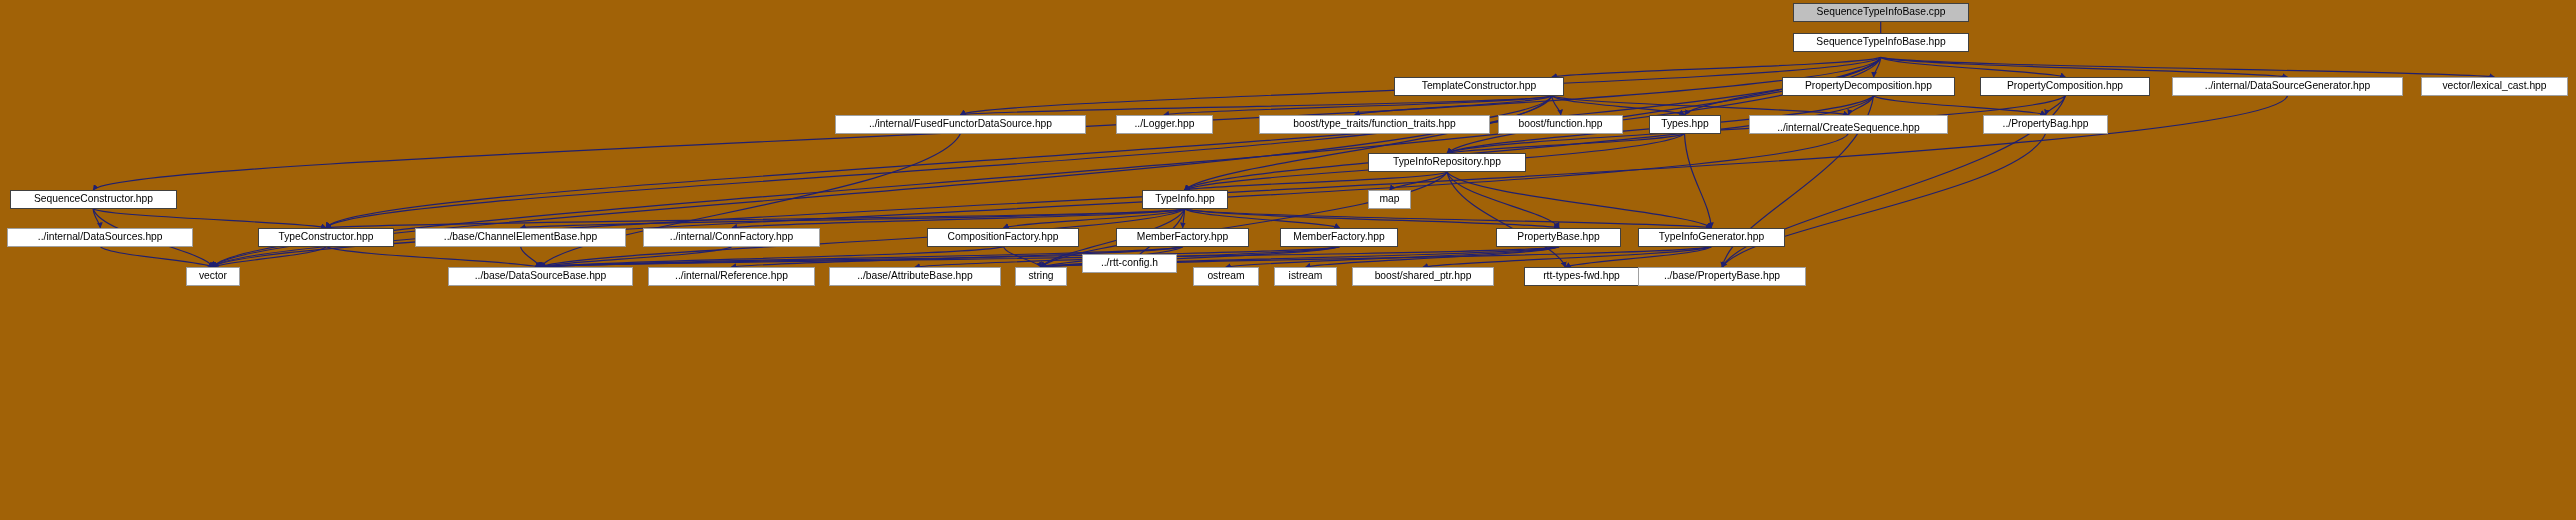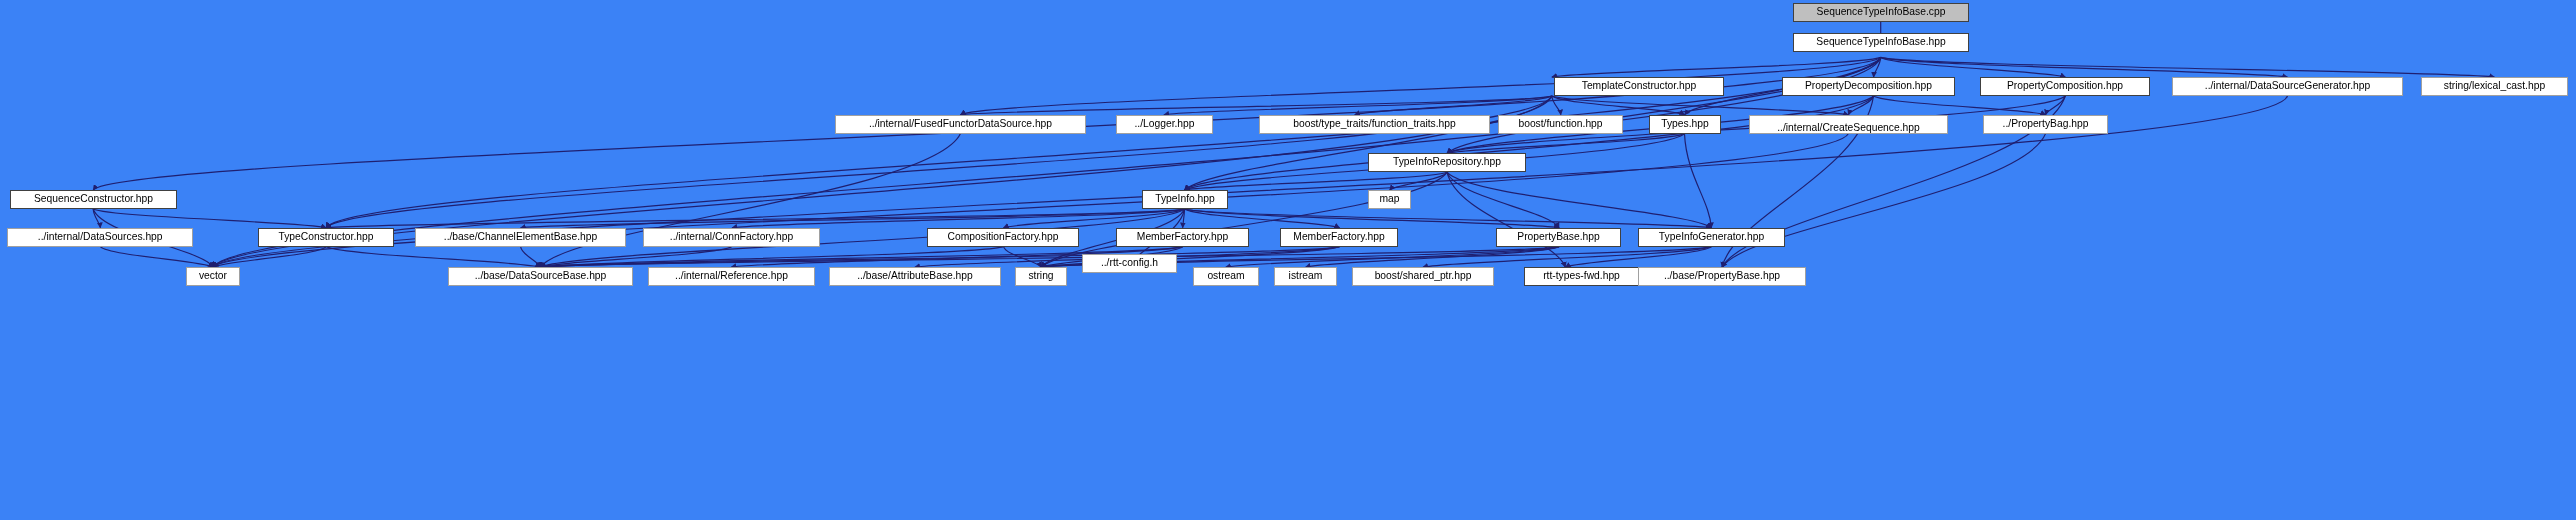--- a/index.html
+++ b/index.html
@@ -1,17 +1,17 @@
 <!DOCTYPE html>
 <html style="font-size:14.3px"><head>
 <meta charset="utf-8">
 <style>
   html,body{margin:0;padding:0;background:#ffffff;}
   body{font-family:"Liberation Sans", sans-serif;}
-  #graph-wrap{position:relative;width:2576px;height:521px;overflow:hidden;background:#3b82f6;}
+  #graph-wrap{position:relative;width:2576px;height:521px;overflow:hidden;background:#a16207;}
   svg#edges{position:absolute;left:0;top:0;width:2576px;height:521px;}
   .node{position:absolute;box-sizing:border-box;display:flex;align-items:center;justify-content:center;
         border:0.9px solid #a0a0a0;background:#ffffff;color:#000000;height:19px;
         font-size:10.3px;line-height:1;white-space:nowrap;padding:0 5.4px;}
   .node.dark{border:0.9px solid #404040;}
   .node.root{background:#bfbfbf;border:0.9px solid #404040;}
 </style>
 </head>
 <body>
 
@@ -101,34 +101,34 @@
         <path d="M 1072 149 C 1040.5 216.05, 634.5 253.3, 603 298" fill="none" stroke="#1f1f70" stroke-width="1.3" marker-end="url(#arrow)"></path>
       </g>
   </svg>
   <div id="node-layer">
       <div class="node root" style="left: 1793px; top: 2.7px; width: 176px;">
         <span>SequenceTypeInfoBase.cpp</span>
       </div>
       <div class="node dark" style="left: 1793px; top: 33px; width: 176px;">
         <span>SequenceTypeInfoBase.hpp</span>
       </div>
-      <div class="node dark" style="left: 1554px; top: 77px; width: 170px;">
+      <div class="node dark" style="left: 1394px; top: 77px; width: 170px;">
         <span>TemplateConstructor.hpp</span>
       </div>
       <div class="node dark" style="left: 1782px; top: 77px; width: 173px;">
         <span>PropertyDecomposition.hpp</span>
       </div>
       <div class="node dark" style="left: 1980px; top: 77px; width: 170px;">
         <span>PropertyComposition.hpp</span>
       </div>
       <div class="node " style="left: 2172px; top: 77px; width: 231px;">
         <span>../internal/DataSourceGenerator.hpp</span>
       </div>
       <div class="node " style="left: 2421px; top: 77px; width: 147px;">
-        <span>string/lexical_cast.hpp</span>
+        <span>vector/lexical_cast.hpp</span>
       </div>
       <div class="node " style="left: 835px; top: 115px; width: 251px;">
         <span>../internal/FusedFunctorDataSource.hpp</span>
       </div>
       <div class="node " style="left: 1116px; top: 115px; width: 97px; justify-content: center;">
         <span>../Logger.hpp</span>
       </div>
       <div class="node " style="left: 1239px; top: 115px; width: 231px; margin-left: 20px;">
         <span>boost/type_traits/function_traits.hpp</span>
       </div>

